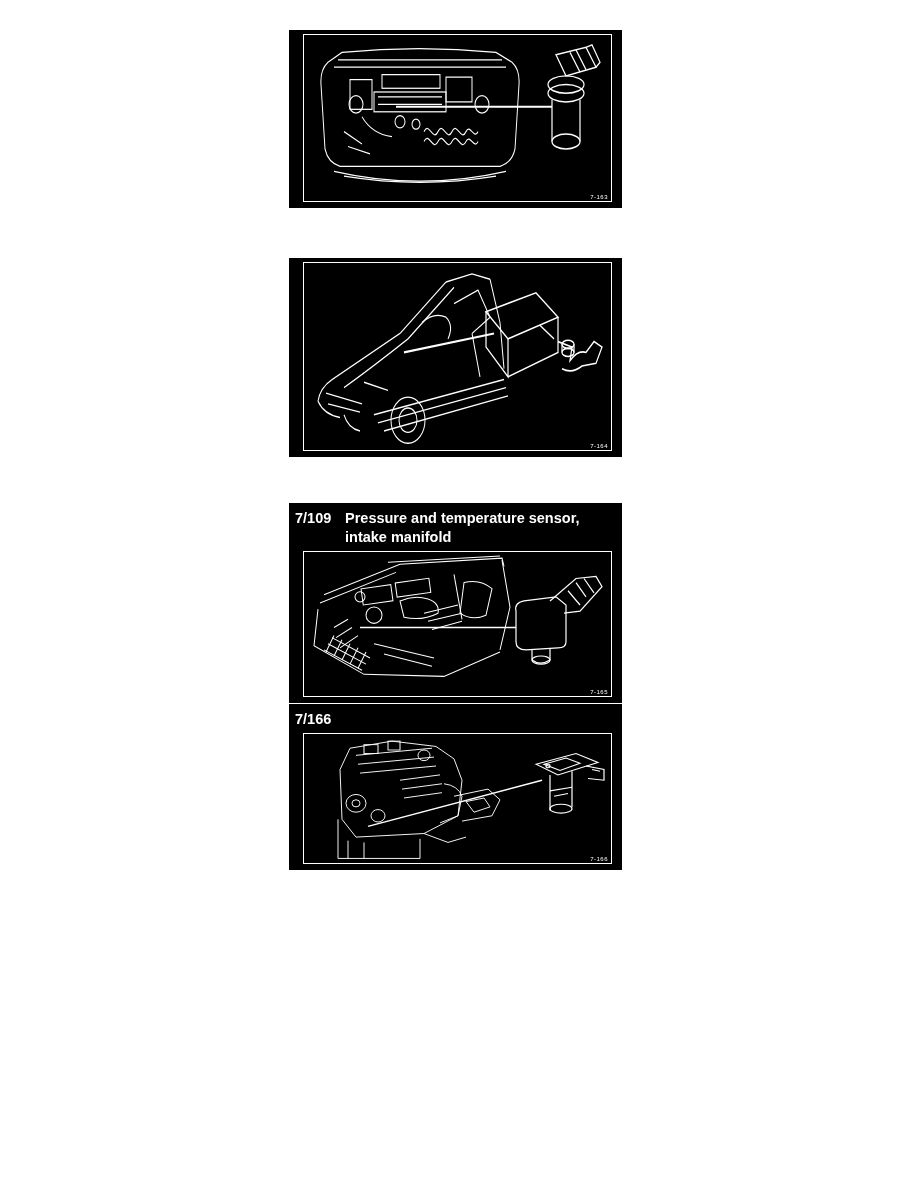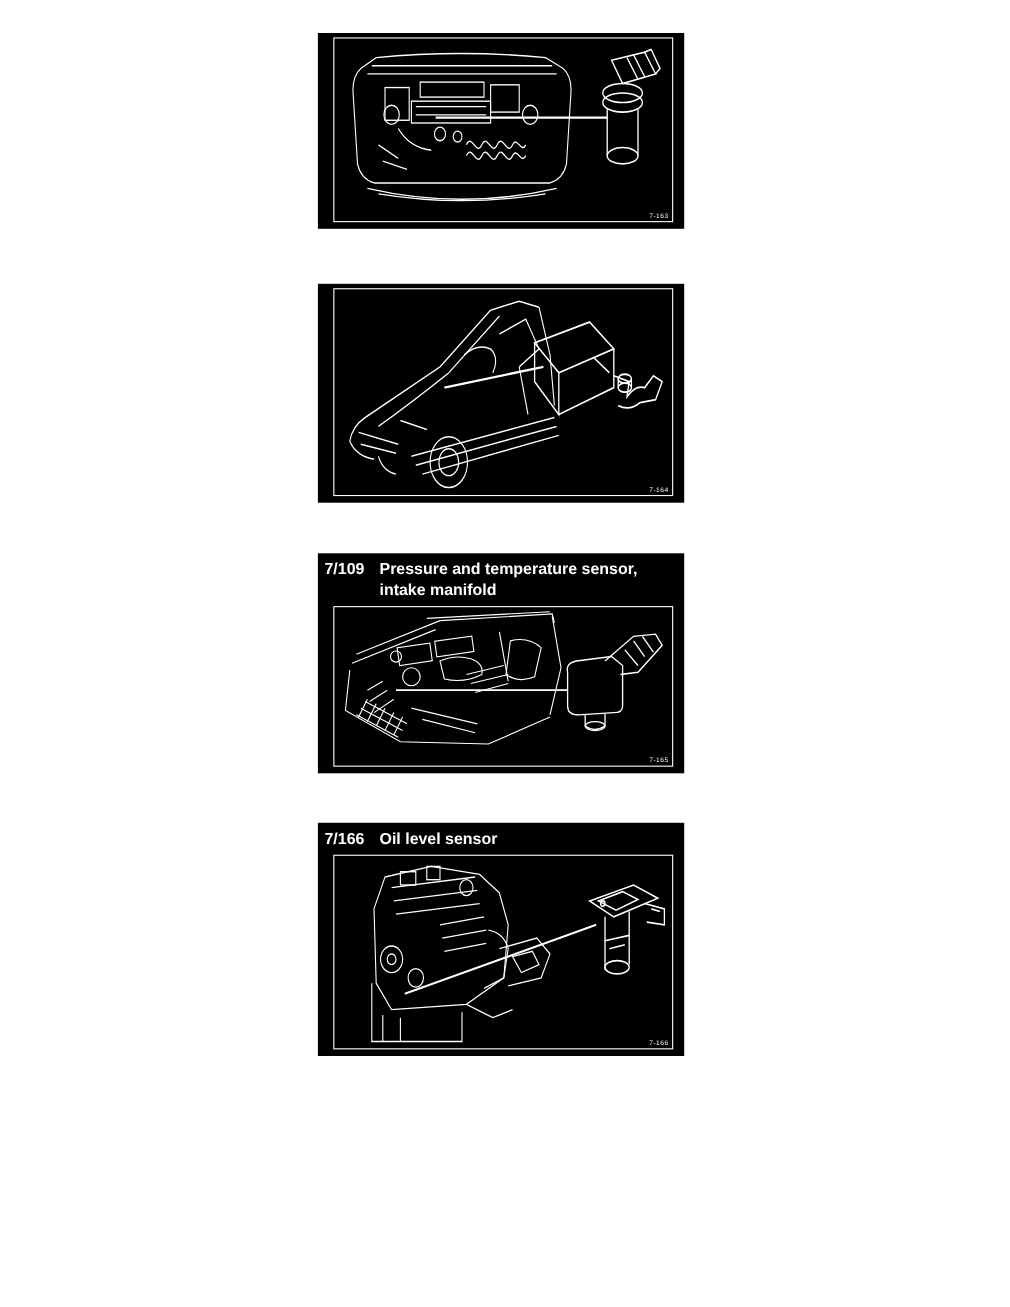--- a/index.html
+++ b/index.html
@@ -16,21 +16,21 @@
     width:333px;
     background:#000000;
     color:#ffffff;
     box-sizing:border-box;
     display:flex;
     flex-direction:column;
   }
   #panel-1{top:30px;height:178px;}
   #panel-2{top:258px;height:199px;}
   #panel-3{top:503px;height:200px;}
-  #panel-4{top:748px;height:212px;justify-content:flex-end;}
+  #panel-4{top:704px;height:166px;justify-content:flex-end;}
   .figure-header{
     display:flex;
     align-items:flex-start;
     padding:6px 8px 0 6px;
     font-weight:bold;
     font-size:14.5px;
     line-height:1.32;
   }
   .fig-num{flex:0 0 50px;}
   .fig-title{flex:1;}
@@ -173,24 +173,20 @@
         <path d="M272,30 L282,44 M280,26 L290,40 M264,38 L276,52"></path>
       </g>
     </svg>
     <span class="corner-label">7-165</span>
   </div>
 </section>
 
 <section class="figure-panel" id="panel-4">
   <header class="figure-header">
     <span class="fig-num">7/166</span>
-    <span class="fig-title">
-      <span class="line">Oil level sensor</span>
-      <span class="line"></span>
-    </span>
   </header>
   <div class="illustration">
     <svg viewBox="0 0 307 145" preserveAspectRatio="none">
       <g stroke="#fff" fill="none" stroke-width="1">
         <path d="M46,16 L88,8 L132,14 L150,28 L158,52 L154,92 L120,112 L52,116 L38,96 L36,40 Z"></path>
         <path d="M52,24 L128,16 M54,34 L130,26 M56,44 L132,36"></path>
         <rect x="60" y="12" width="14" height="10"></rect>
         <rect x="84" y="8" width="12" height="10"></rect>
         <circle cx="120" cy="24" r="6"></circle>
         <circle cx="52" cy="78" r="10"></circle>

